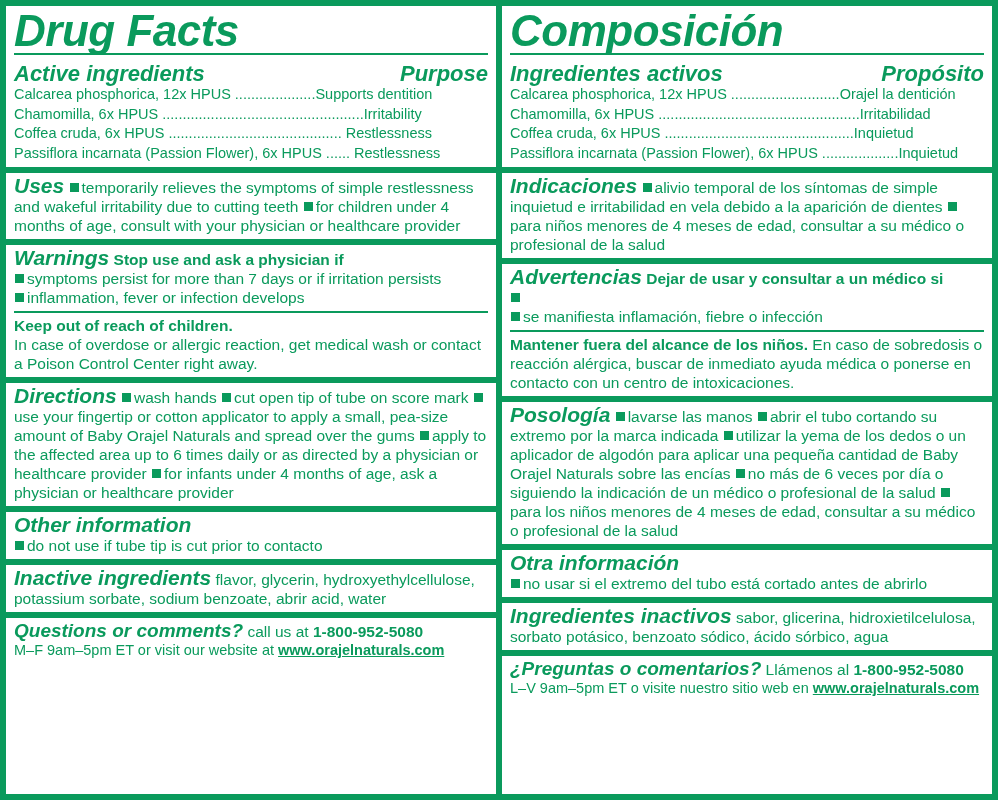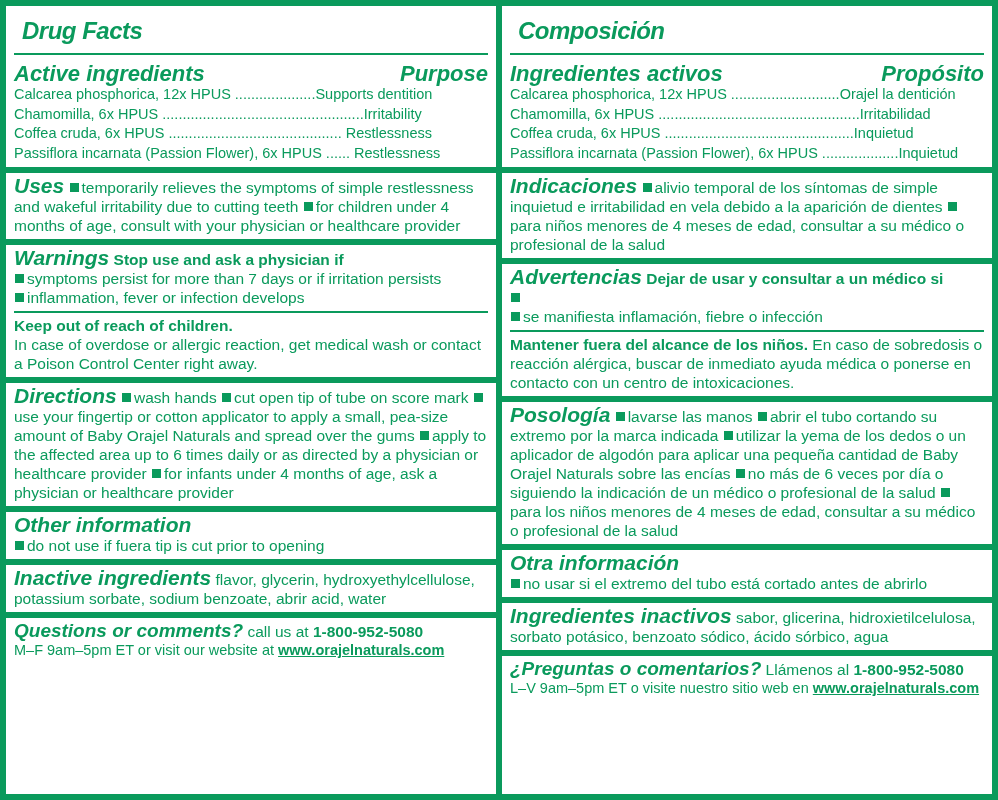--- a/index.html
+++ b/index.html
@@ -27,24 +27,24 @@
     flex-direction:column;
   }
   .sect{
     padding:3px 8px 4px 8px;
     border-bottom:6px solid #0a9a5c;
   }
   .sect.last{border-bottom:none;}
   .title{
     font-weight:bold;
     font-style:italic;
-    font-size:24px;
+    font-size:44px;
     line-height:40px;
     letter-spacing:-0.5px;
-    margin:0 0 2px 8px;
+    margin:0 0 2px 0;
     padding-top:2px;
   }
   .hdr-row{
     display:flex;
     justify-content:space-between;
     align-items:baseline;
     font-weight:bold;
     font-style:italic;
     font-size:22px;
     line-height:23px;
@@ -127,21 +127,21 @@
         <span class="sq"></span><span>wash hands</span>
         <span class="sq"></span><span>cut open tip of tube on score mark</span>
         <span class="sq"></span><span>use your fingertip or cotton applicator to apply a small, pea-size amount of Baby Orajel Naturals and spread over the gums</span>
         <span class="sq"></span><span>apply to the affected area up to 6 times daily or as directed by a physician or healthcare provider</span>
         <span class="sq"></span><span>for infants under 4 months of age, ask a physician or healthcare provider</span>
       </div>
     </div>
 
     <div class="sect">
       <div class="blk"><span class="lead">Other information</span></div>
-      <div class="blk"><span class="sq"></span><span>do not use if fuera tip is cut prior to opening</span></div>
+      <div class="blk"><span class="sq"></span><span>do not use if tube tip is cut prior to contacto</span></div>
     </div>
 
     <div class="sect">
       <div class="blk">
         <span class="lead">Inactive ingredients</span>
         <span>flavor, glycerin, hydroxyethylcellulose, potassium sorbate, sodium benzoate, abrir acid, water</span>
       </div>
     </div>
 
     <div class="sect last">

